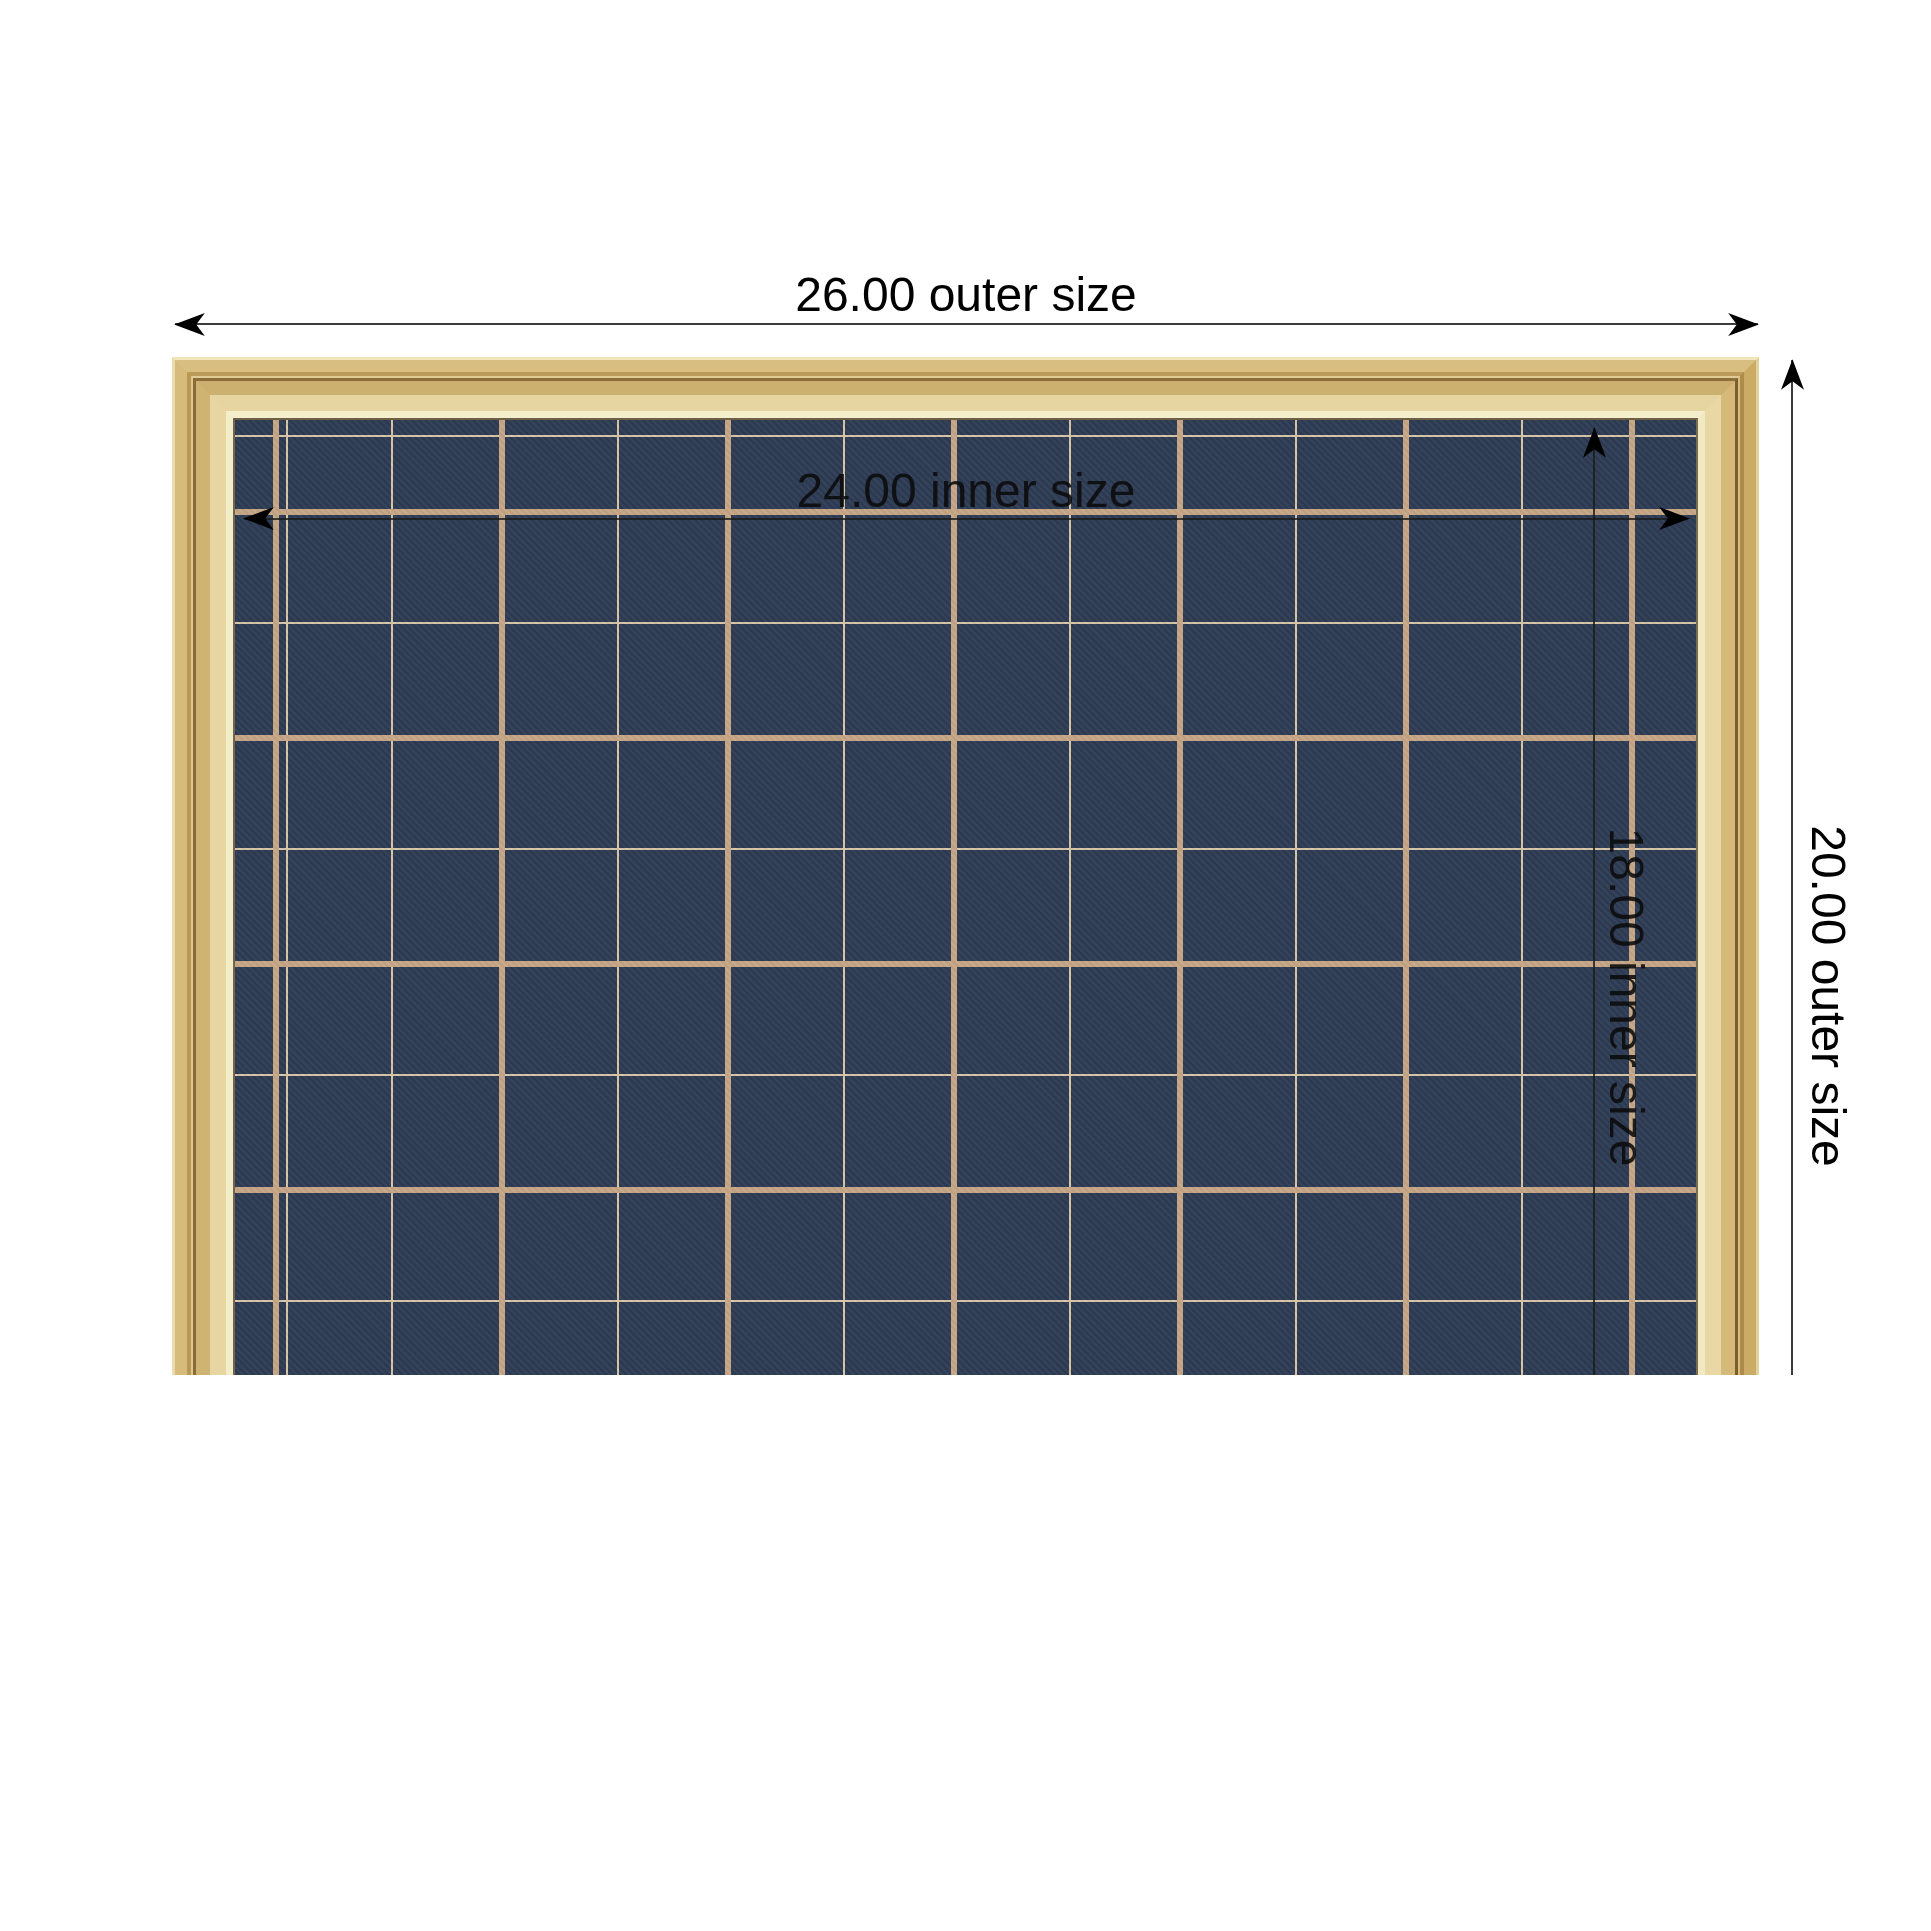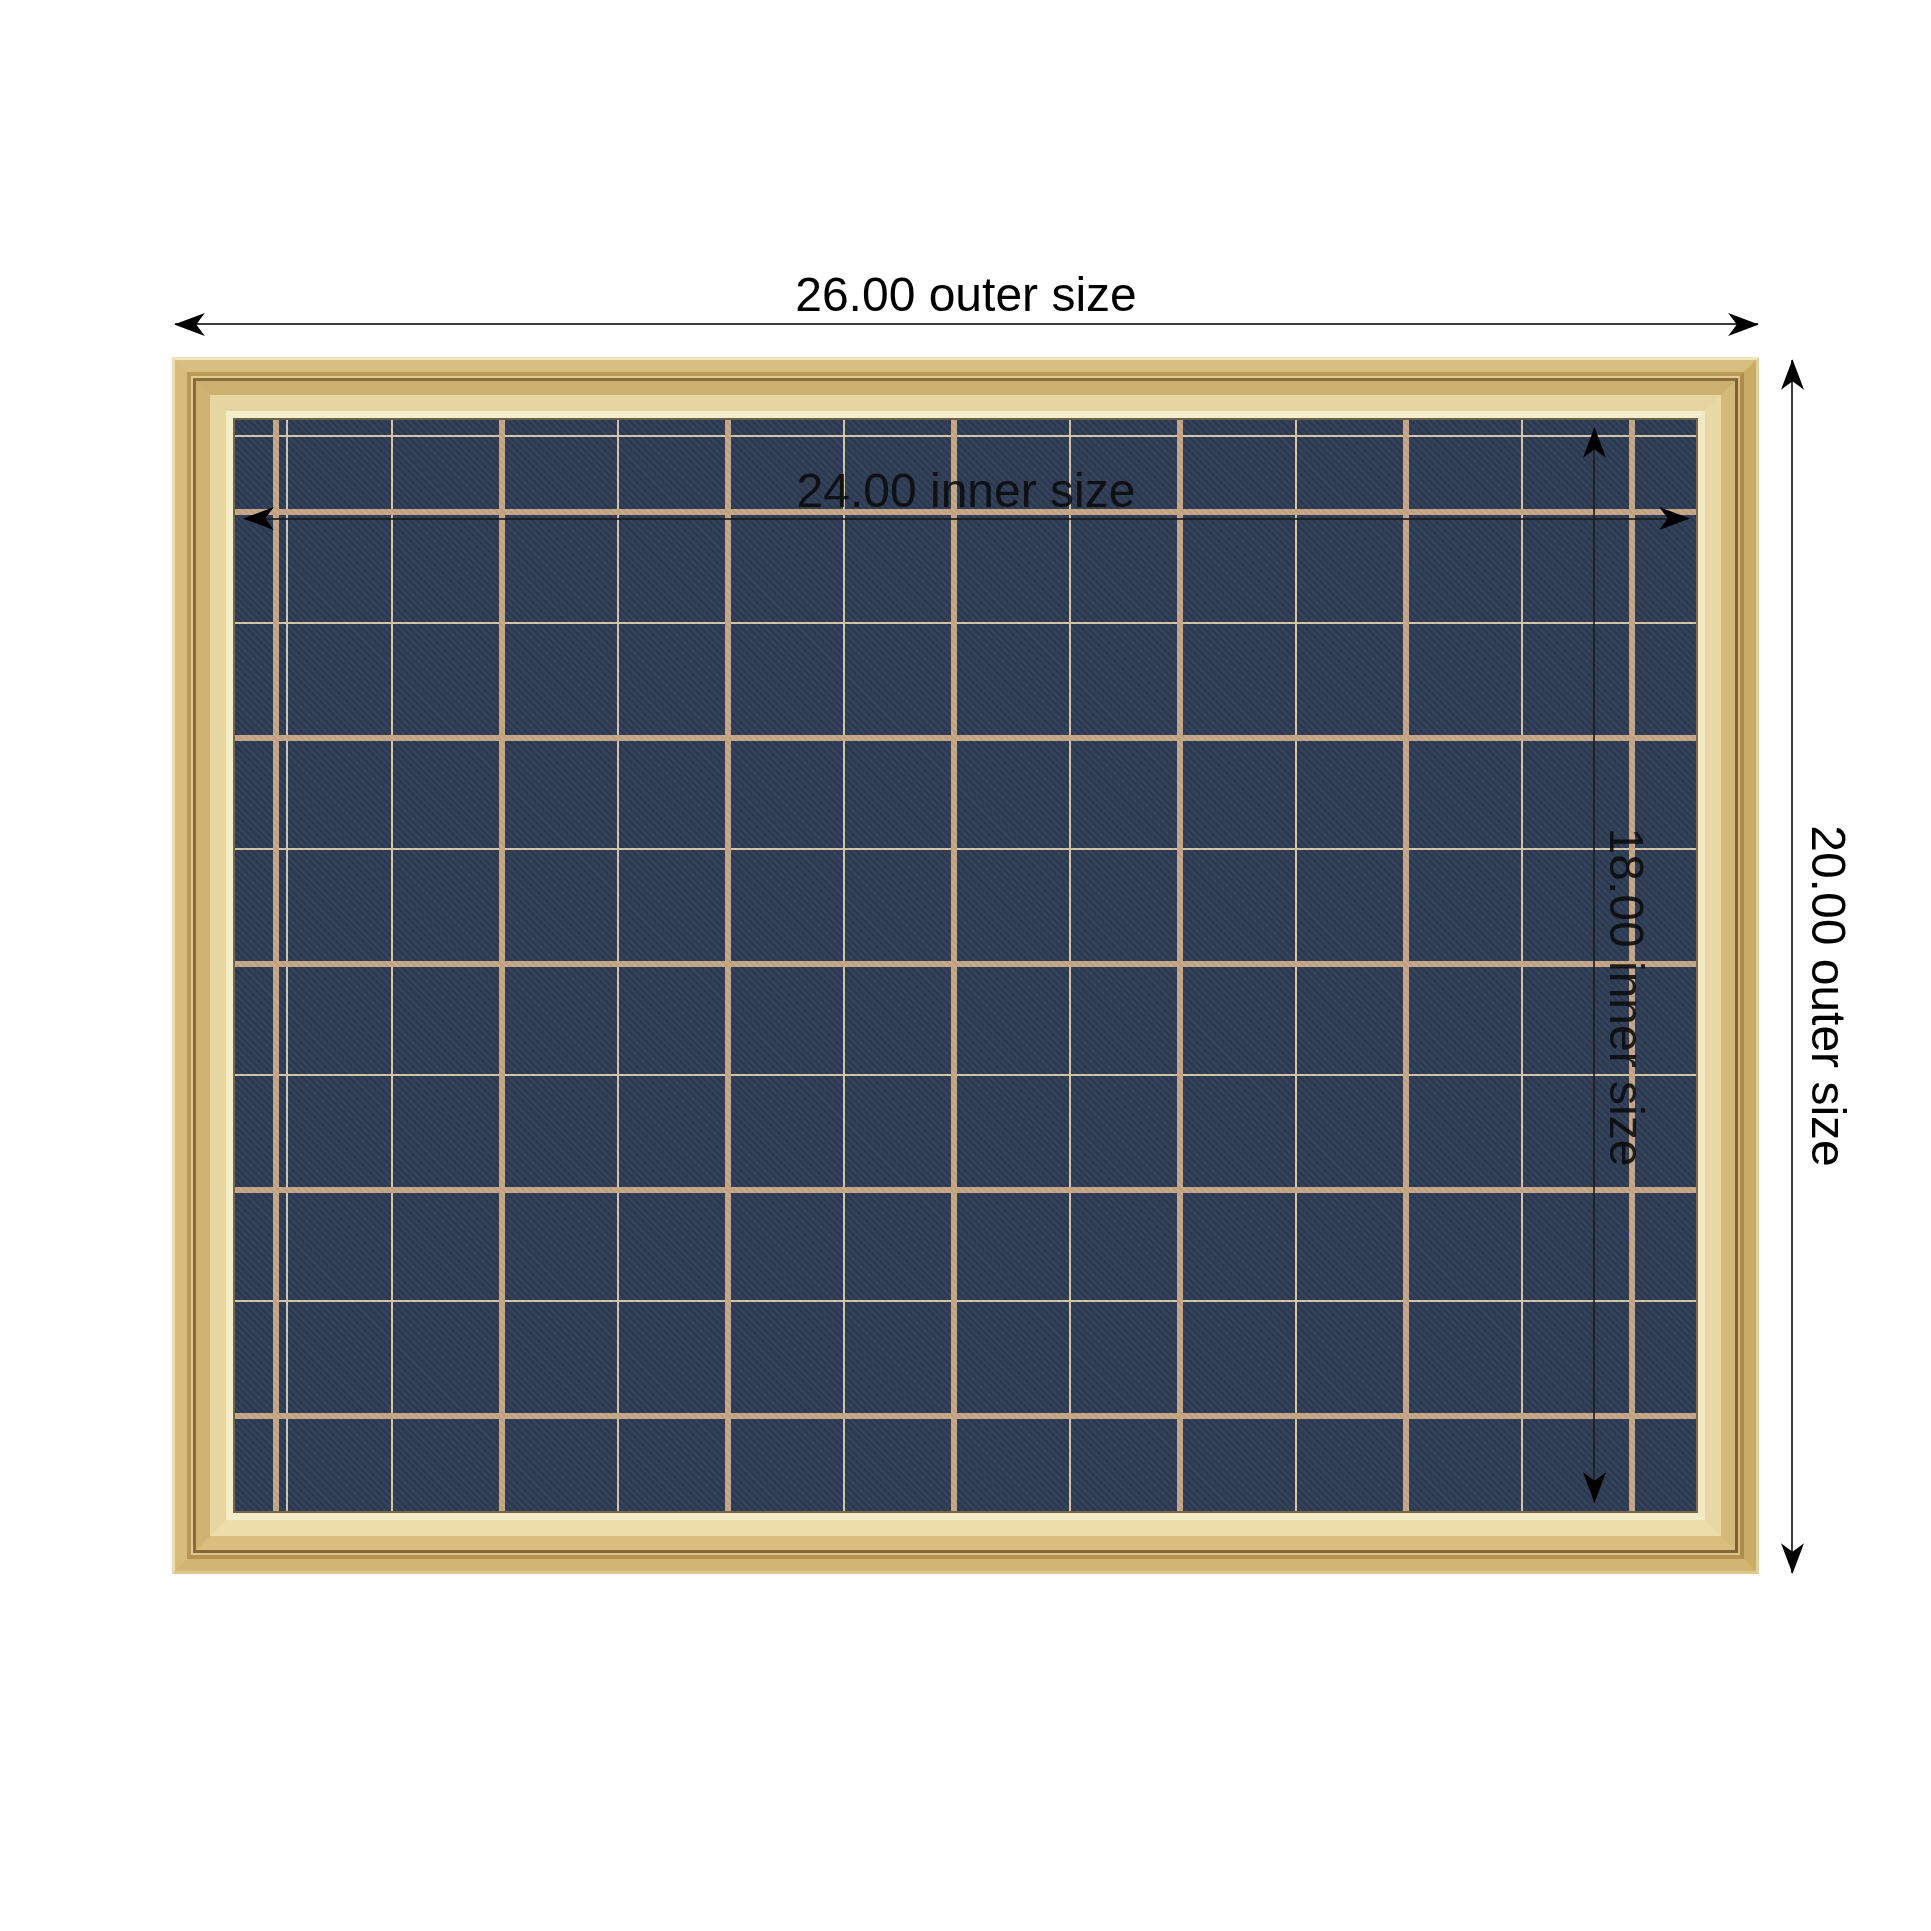--- a/index.html
+++ b/index.html
@@ -1,17 +1,17 @@
 <!DOCTYPE html>
 <html style="--background: #ffffff; --board_navy: #2d3b54; --grid_thick: #c6a685; --grid_thin: #d7c5a7; --frame_gold: #e3cf97; --frame_gold_deep: #8e6e3b; --frame_lip: #f4edca; --dim_line: #3c3c3c; --dim_text: #000000;"><head>
 <meta charset="utf-8">
 <style>
   html,body{margin:0;padding:0;background:var(--background,#ffffff);}
   .canvas{
-    position:relative;width:1931px;height:1931px;
+    position:relative;width:1931px;height:1375px;
     background:var(--background,#ffffff);
     font-family:"Liberation Sans", sans-serif;
     overflow:hidden;
   }
 
   
   .frame{position:absolute;left:172px;top:357px;width:1587px;height:1217px;}
   .fl{position:absolute;inset:0;border-style:solid;}
   .f1{border-width:3.9px; border-color:#f1e6bb #e3d19c #ddc78e #eadcac;}
   .f2{border-width:12.6px;border-color:#d9be81 #cbac66 #d3b573 #d7bb7d;}

